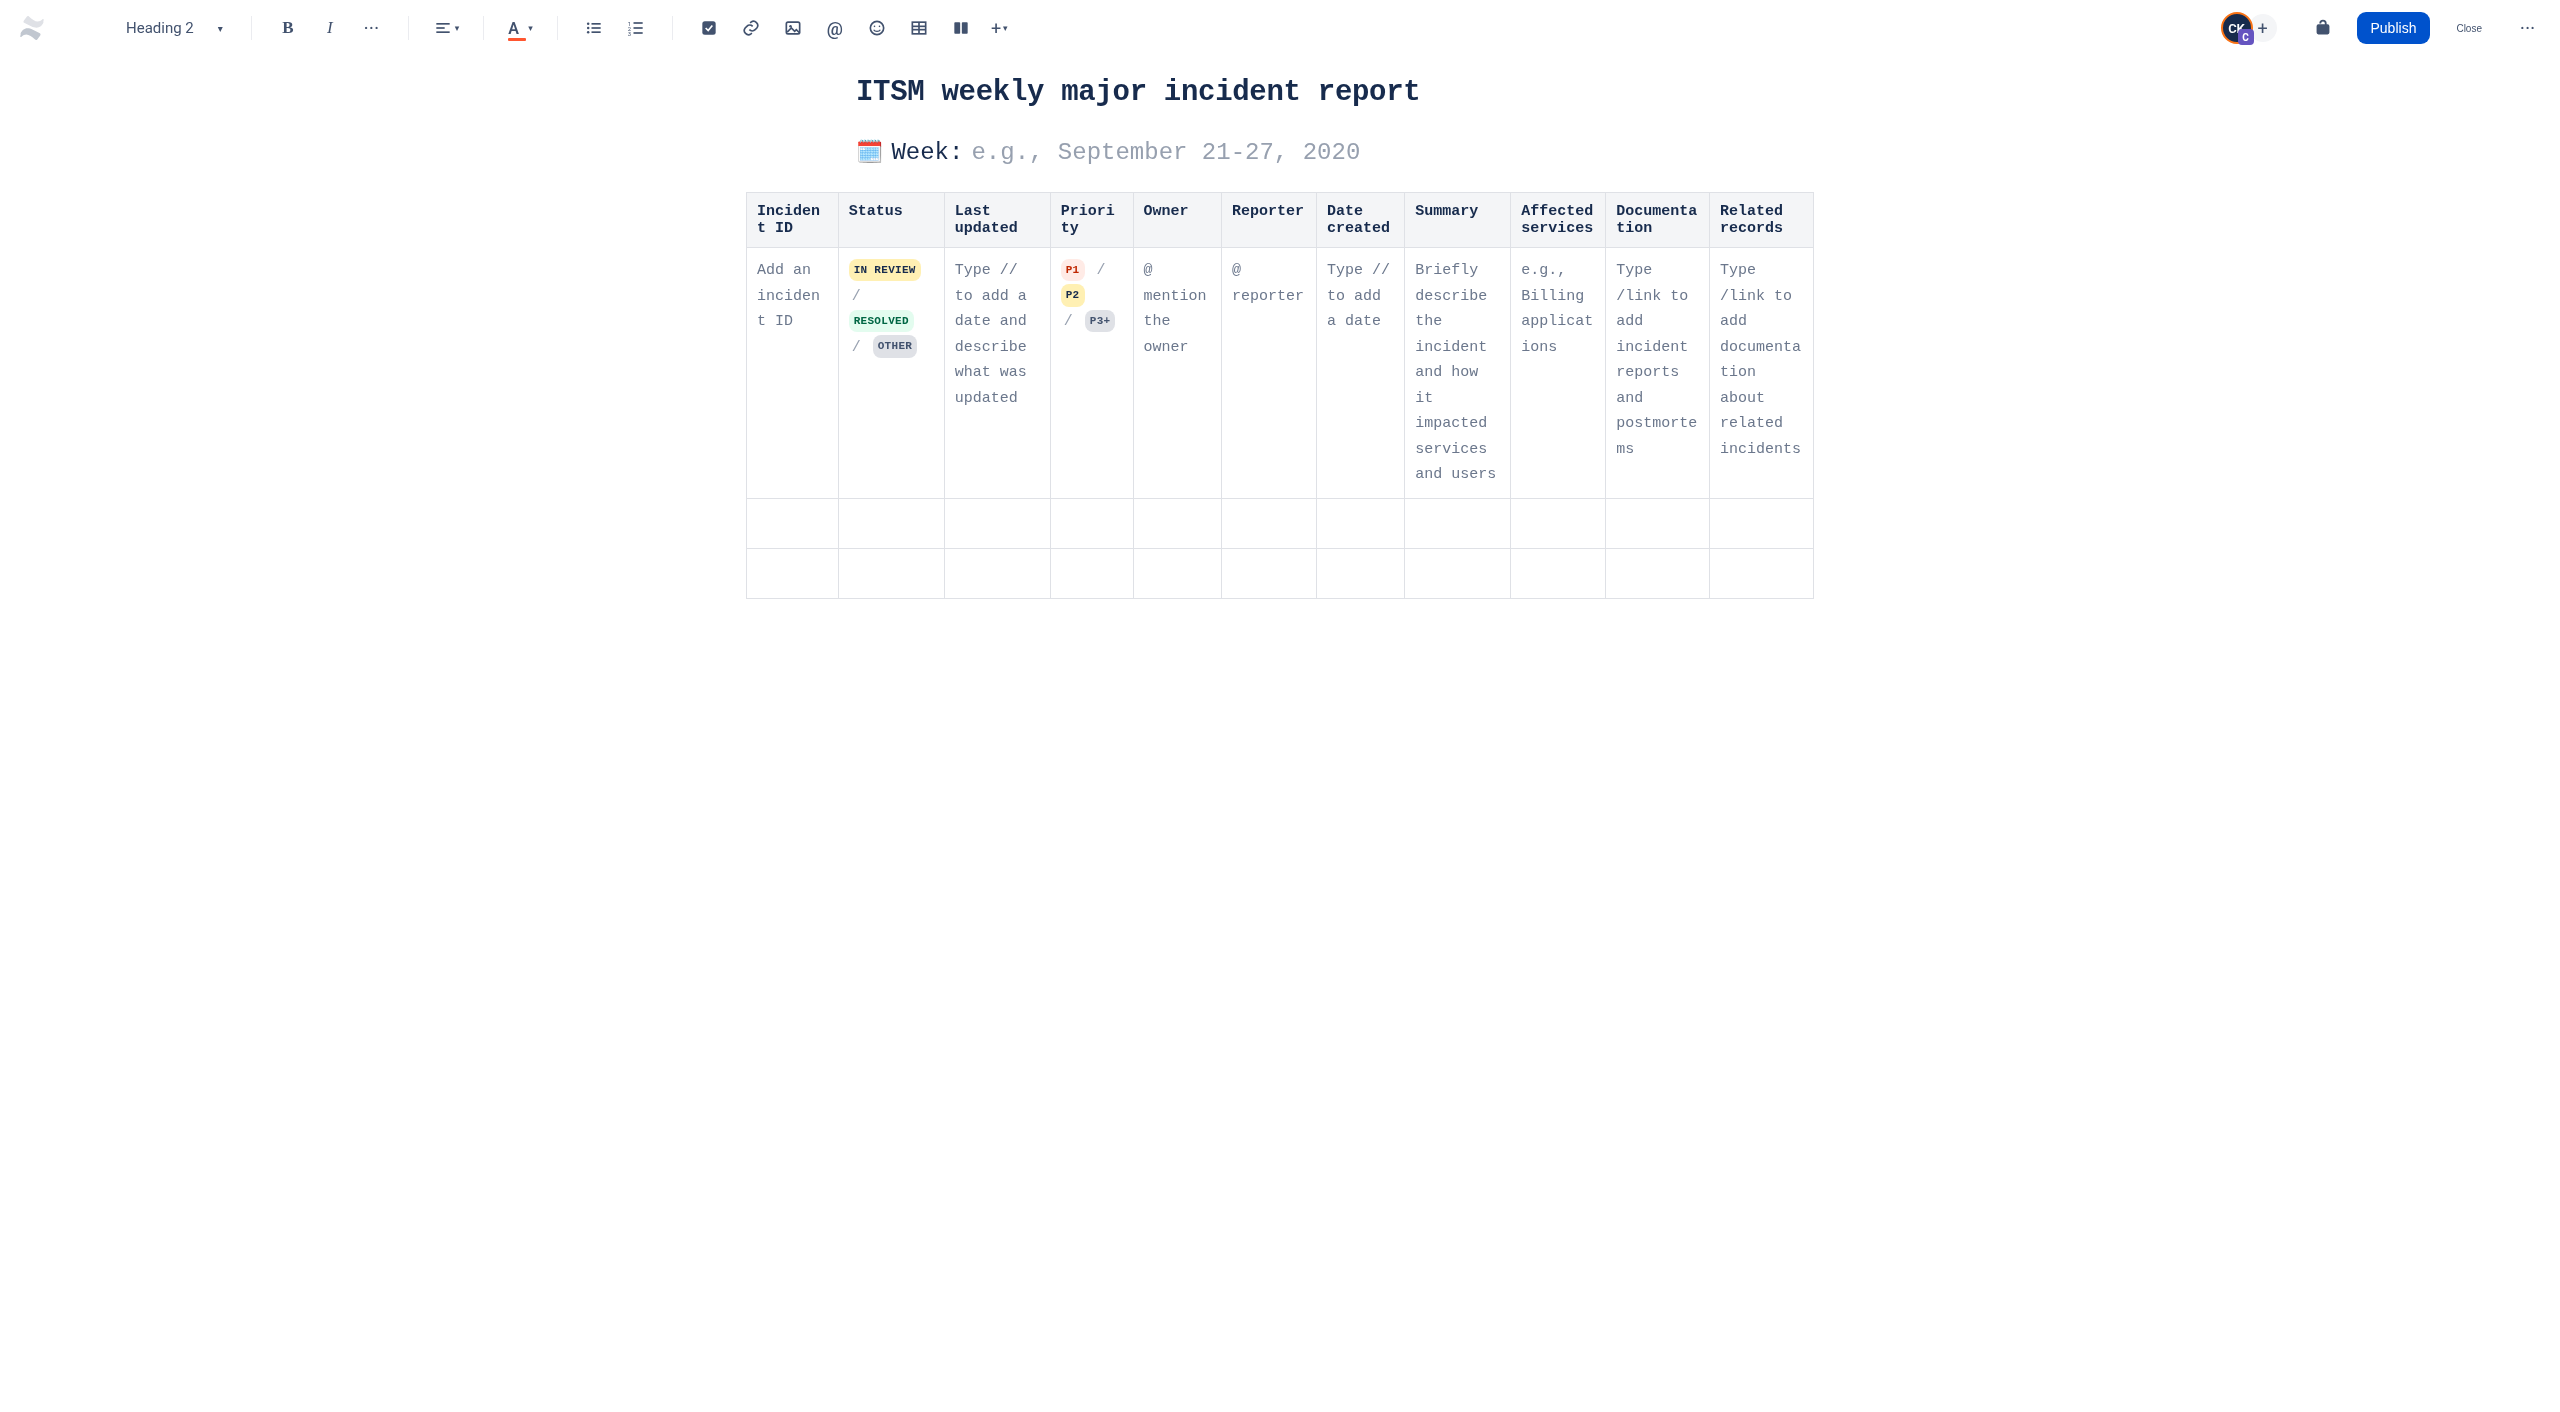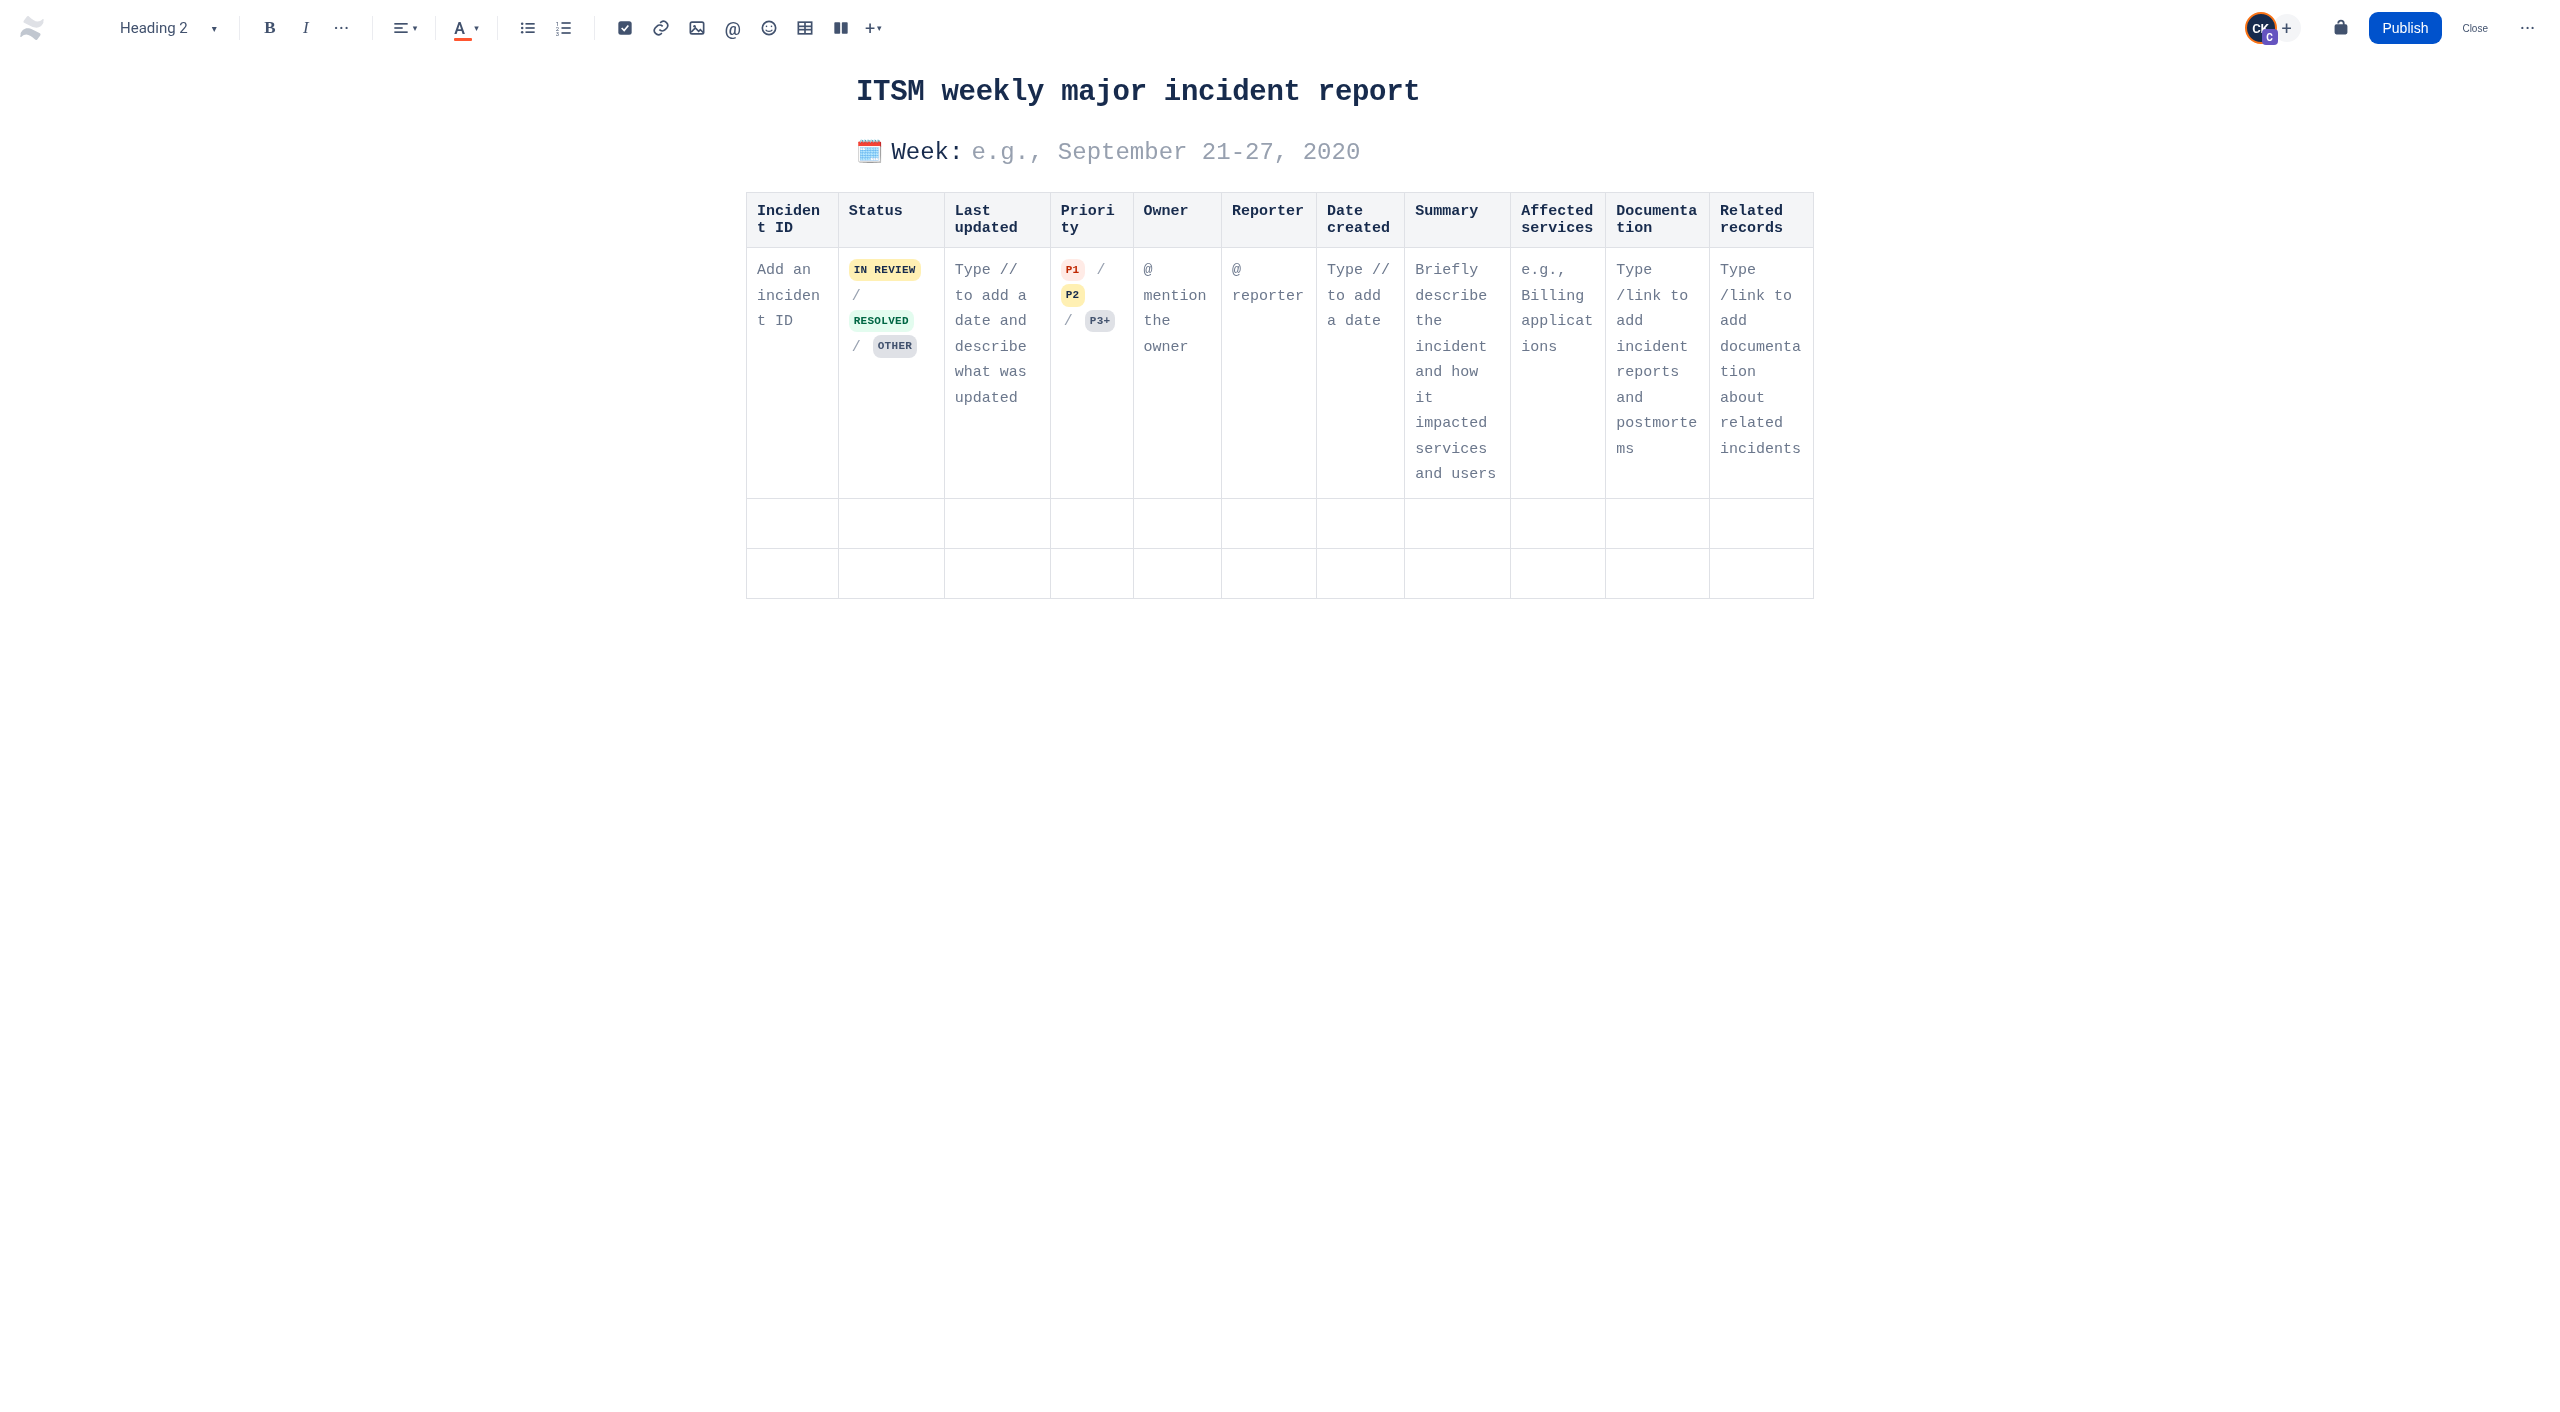--- a/index.html
+++ b/index.html
@@ -7,21 +7,21 @@
     font-family: -apple-system, BlinkMacSystemFont, "Segoe UI", Roboto, Helvetica, Arial, sans-serif;
     background: #fff;
     color: #172B4D;
     font-size: 14px;
   }
   .toolbar {
     display: flex;
     align-items: center;
     height: 56px;
     padding: 0 16px;
-    gap: 4px;
+    gap: 10px;
   }
   .logo {
     width: 32px; height: 32px;
     margin-right: 60px;
     display:flex; align-items:center; justify-content:center;
   }
   .logo svg { width: 28px; height: 28px; }
   .style-select {
     display: flex; align-items: center; gap: 24px;
     padding: 4px 8px; border-radius: 3px; cursor: pointer;

